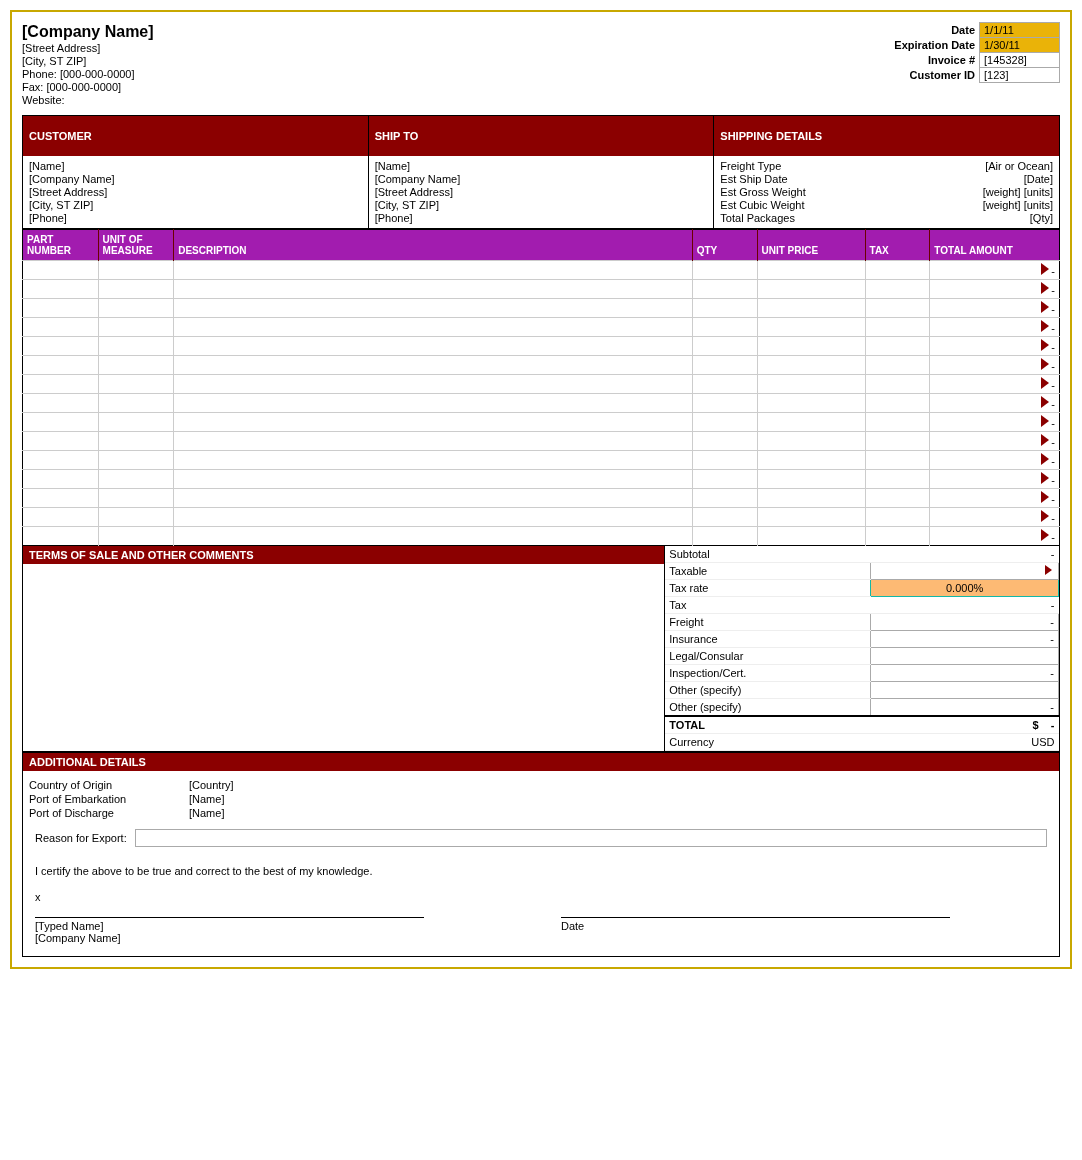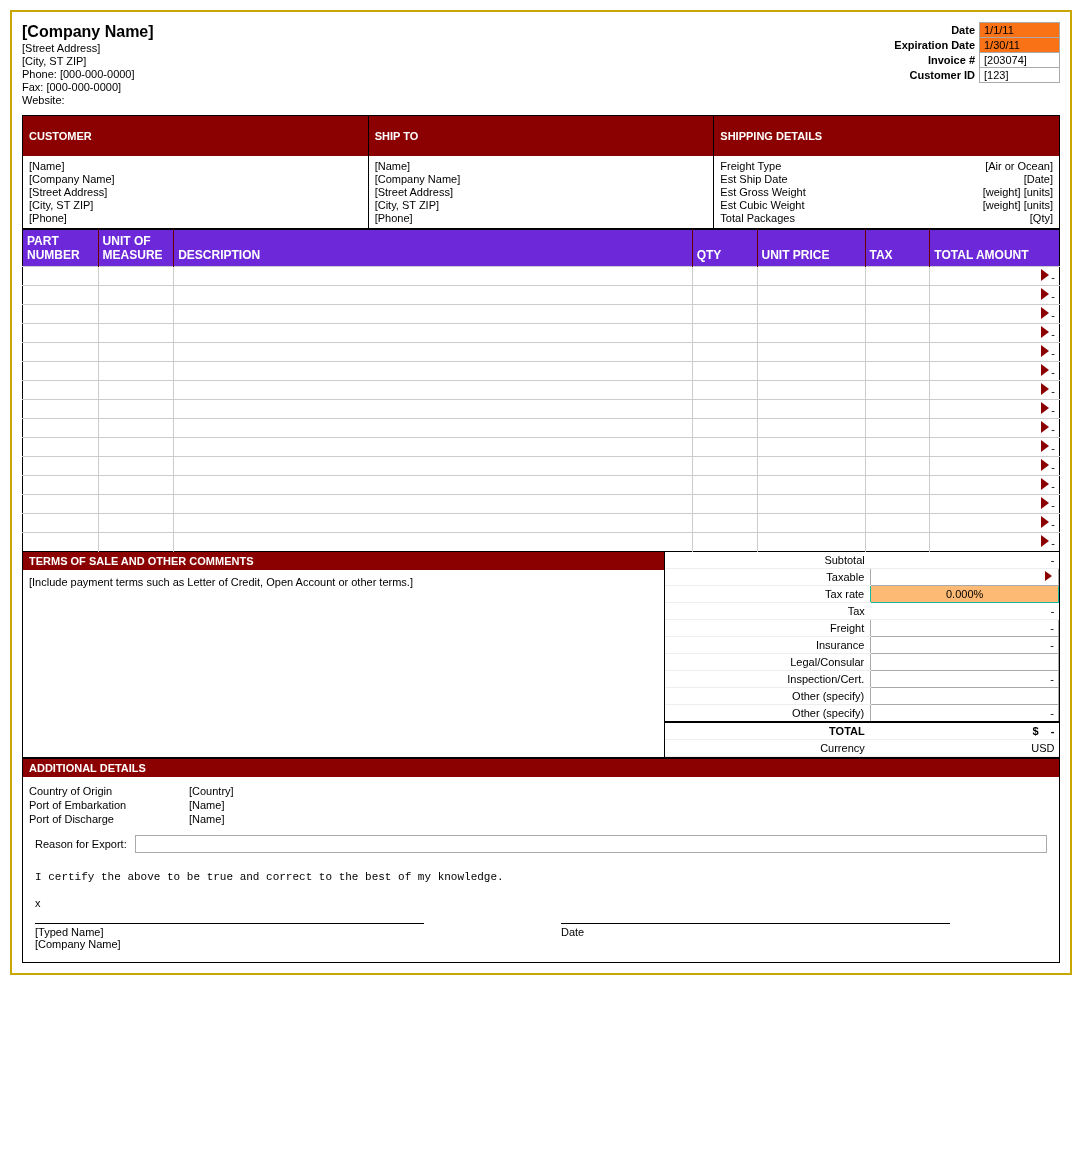--- a/index.html
+++ b/index.html
@@ -29,21 +29,21 @@
     .invoice-title {
       font-size: 30px;
       font-weight: bold;
       color: #8b0000;
       margin-bottom: 6px;
     }
     .date-table { float: right; border-collapse: collapse; }
     .date-table td { padding: 1px 4px; font-size: 11px; }
     .date-table .label { font-weight: bold; }
     .date-table .value {
-      background: #f97316;
+      background: #eab308;
       border: 1px solid #aaa;
       min-width: 80px;
       text-align: left;
       padding: 1px 4px;
     }
     .date-table .value-white {
       background: #fff;
       border: 1px solid #aaa;
       min-width: 80px;
       text-align: left;
@@ -72,25 +72,25 @@
     .info-body div { margin: 1px 0; }
 
     
     .items-table {
       width: 100%;
       border-collapse: collapse;
       border: 1px solid #000;
       margin-top: 0;
     }
     .items-table th {
-      background: #6d28d9;
+      background: #a21caf;
       color: #fff;
       padding: 4px 4px;
       text-align: left;
-      font-size: 12px;
+      font-size: 10px;
       border-right: 1px solid #6b0000;
       vertical-align: bottom;
     }
     .items-table th:last-child { border-right: none; }
     .items-table td {
       border-top: 1px solid #ccc;
       border-right: 1px solid #ccc;
       padding: 2px 4px;
       height: 18px;
       vertical-align: middle;
@@ -114,21 +114,21 @@
       color: #fff;
       font-weight: bold;
       padding: 3px 6px;
       font-size: 11px;
     }
     .terms-body { padding: 4px 6px; }
     .terms-body div { margin: 2px 0; font-size: 11px; }
     .totals-col { flex: 1; }
     .totals-table { width: 100%; border-collapse: collapse; }
     .totals-table td { padding: 2px 4px; font-size: 11px; border-bottom: 1px solid #eee; }
-    .totals-table .t-label { text-align: right; padding-right: 6px; }
+    .totals-table .t-label { text-align: left; padding-right: 6px; }
     .totals-table .t-value {
       background: #fff;
       border: 1px solid #aaa;
       text-align: right;
       min-width: 80px;
     }
     .totals-table .t-value-plain { text-align: right; }
     .totals-table .total-row td { font-weight: bold; border-top: 2px solid #000; }
 
     
@@ -159,21 +159,21 @@
       border-bottom: 1px solid #000;
       border-top: none;
       border-left: none;
       border-right: none;
       outline: none;
       font-size: 11px;
       border: 1px solid #aaa;
       height: 18px;
     }
 
-    .certify-text { padding: 8px 6px; font-size: 11px; font-family: Liberation Mono, monospace; }
+    .certify-text { padding: 8px 6px; font-size: 11px; }
 
     .signature-section {
       display: flex;
       padding: 6px 6px 6px 6px;
       gap: 40px;
     }
     .sig-block { flex: 1; }
     .sig-line {
       border-top: 1px solid #000;
       margin-bottom: 2px;
@@ -214,21 +214,21 @@
             <tr>
           <td class="label">Date</td>
           <td class="value">1/1/11</td>
         </tr>
         <tr>
           <td class="label">Expiration Date</td>
           <td class="value">1/30/11</td>
         </tr>
         <tr>
           <td class="label">Invoice #</td>
-          <td class="value-white">[203074]</td>
+          <td class="value-white">[145328]</td>
         </tr>
         <tr>
           <td class="label">Customer ID</td>
           <td class="value-white">[123]</td>
         </tr>
       </tbody>
         </table>
     </div>
   </div>
 
@@ -428,21 +428,20 @@
           <td class="col-tax"></td>
           <td class="col-total dash"><span style="display: inline-block; width: 0px; height: 0px; border-top: 6px solid transparent; border-bottom: 6px solid transparent; border-left: 8px solid rgb(139, 0, 0); margin-right: 2px;"></span>-</td>
         </tr>
       </tbody>
   </table>
 
   <div class="bottom-section">
     <div class="terms-col">
       <div class="terms-header">TERMS OF SALE AND OTHER COMMENTS</div>
       <div class="terms-body">
-        <div>[Include payment terms such as Letter of Credit, Open Account or other terms.]</div>
       </div>
     </div>
     <div class="totals-col">
       <table class="totals-table">
         <tbody>
             <tr>
           <td class="t-label">Subtotal</td>
           <td class="t-value-plain dash">-</td>
         </tr>
         <tr>

